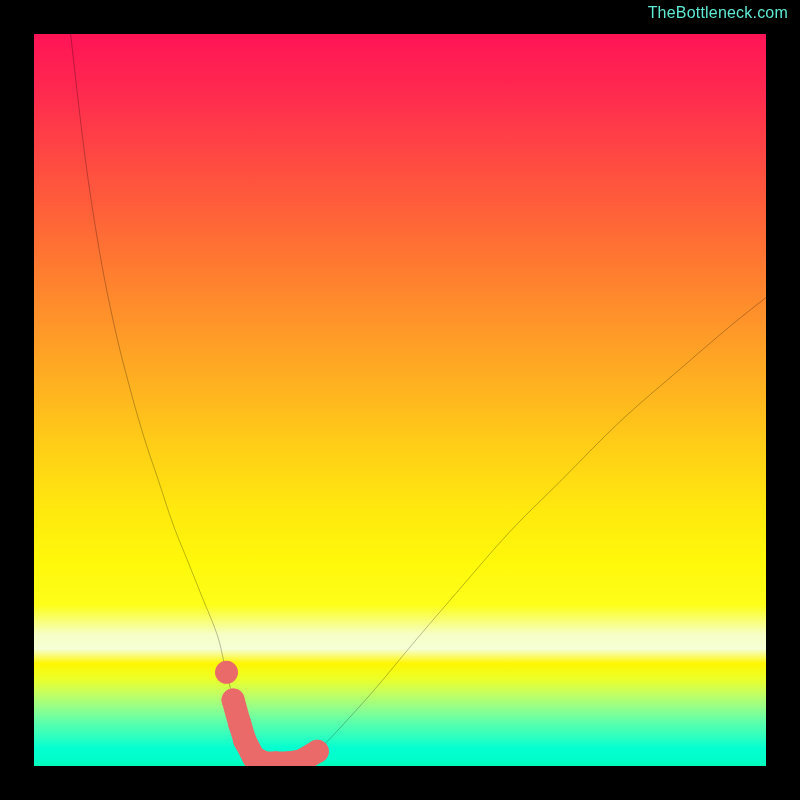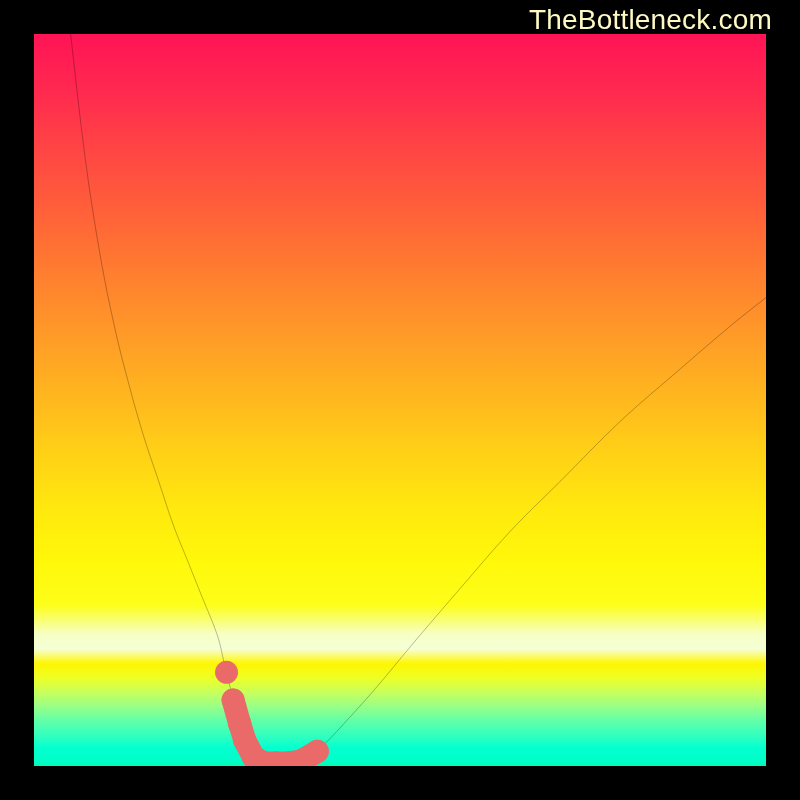--- a/index.html
+++ b/index.html
@@ -13,24 +13,24 @@
   .frame {
     width: 800px;
     height: 800px;
     background: #000;
     position: relative;
     box-sizing: border-box;
   }
   .watermark {
     position: absolute;
     top: 4px;
-    right: 28px;
+    right: 12px;
     font-family: Arial, Helvetica, sans-serif;
-    font-size: 28px;
-    color: #fef9c3;
+    font-size: 16px;
+    color: #5eead4;
     font-weight: 500;
     letter-spacing: 0.2px;
     z-index: 10;
   }
   .plot {
     position: absolute;
     left: 34px;
     top: 34px;
     width: 732px;
     height: 732px;

